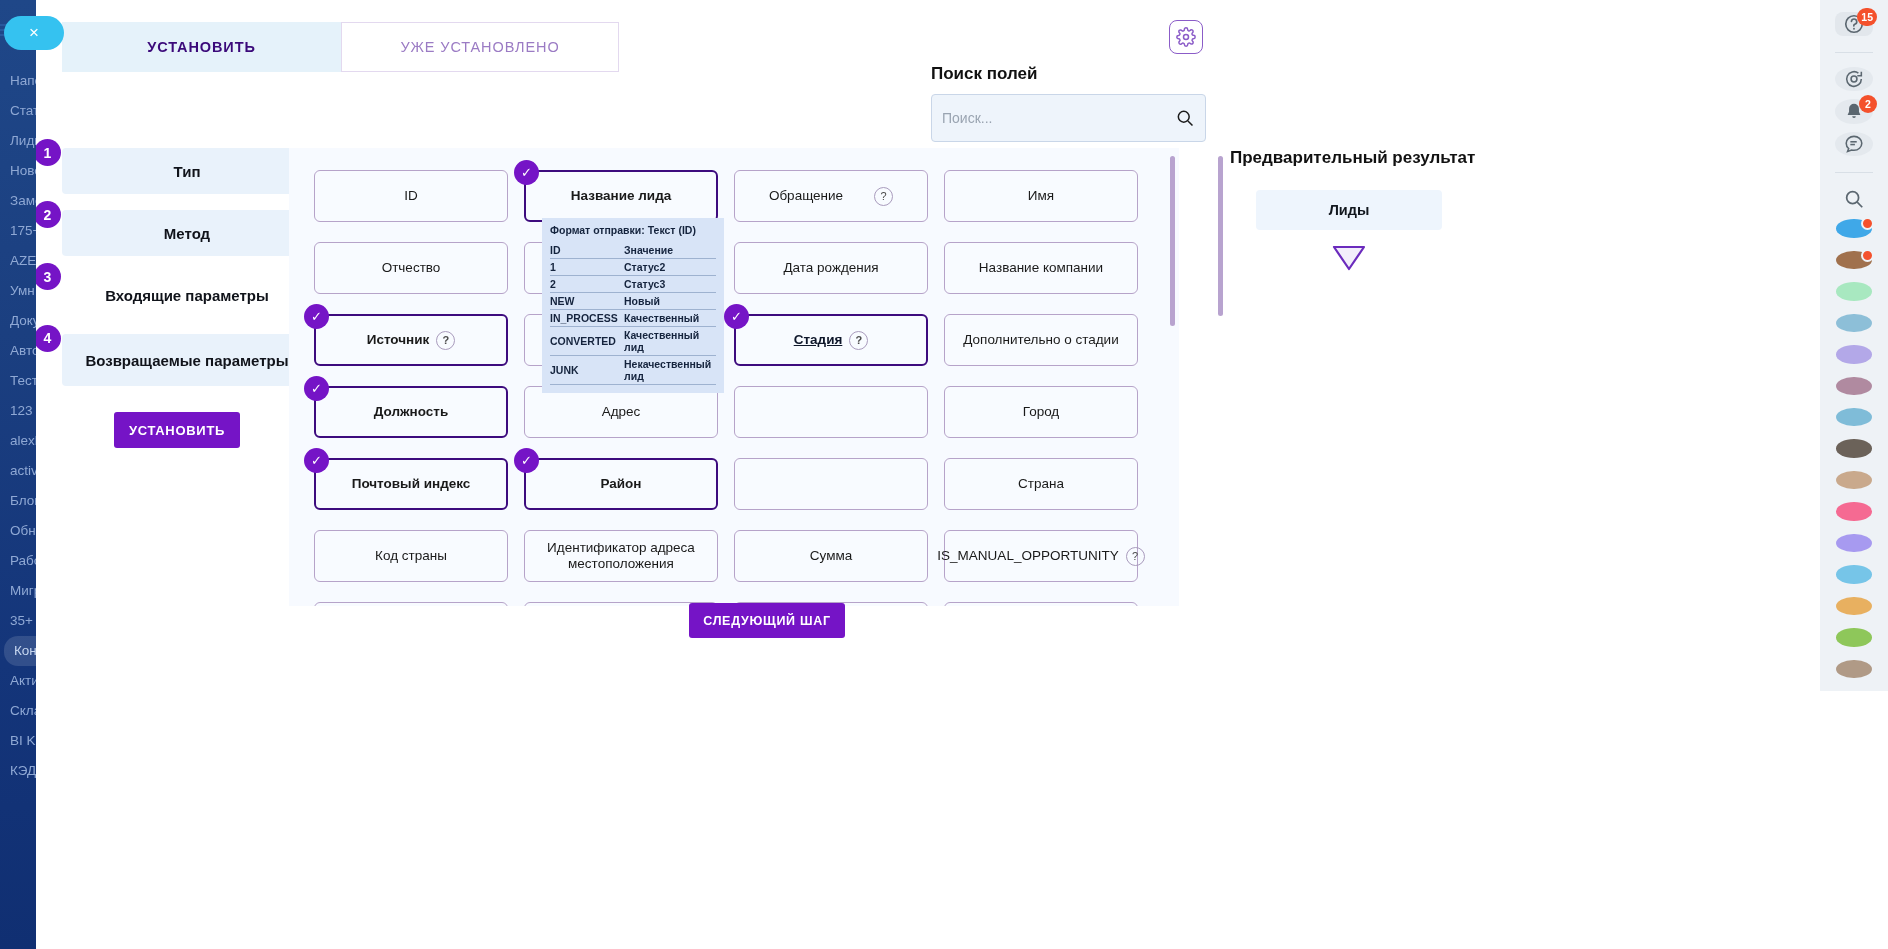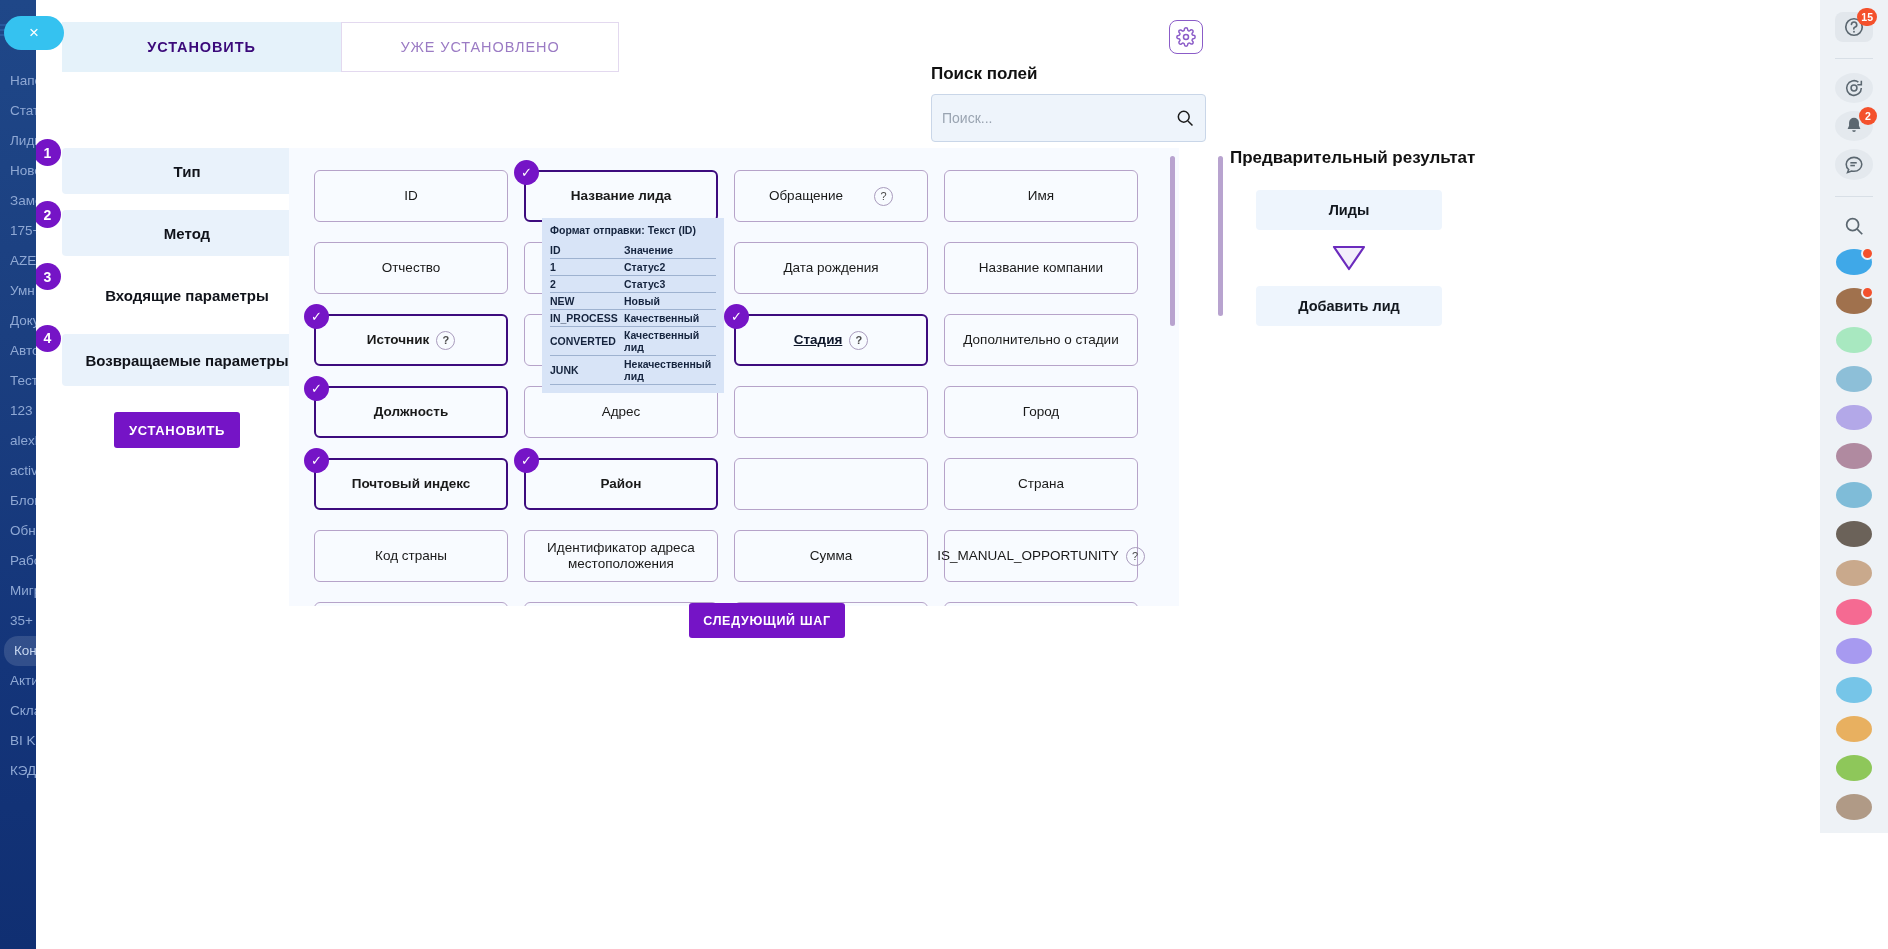--- a/index.html
+++ b/index.html
@@ -172,21 +172,21 @@
     border-radius: 4px; display: flex; align-items: center; justify-content: center;
     font-size: 14.5px; font-weight: 700; color: #13181f; cursor: pointer;
   }
   .preview-arrow {
     margin-left: 38px; width: 186px; height: 56px;
     display: flex; align-items: center; justify-content: center;
   }
 
   
   .right-rail {
-    position: absolute; right: 0; top: 0; width: 68px; height: 833px;
+    position: absolute; right: 0; top: 0; width: 68px; height: 691px;
     background: #eef2f6; z-index: 4;
     display: flex; flex-direction: column; align-items: center; padding-top: 12px;
   }
   .rr-icon {
     position: relative; width: 38px; height: 38px; border-radius: 8px;
     display: flex; align-items: center; justify-content: center;
     margin-bottom: 8px; cursor: pointer;
   }
   .rr-icon.boxed { background: #e2e7ec; }
   .rr-icon.circ { background: #e4e9ee; border-radius: 50%; }
@@ -486,21 +486,20 @@
 
     <div class="preview">
       <div class="preview-bar"></div>
       <div class="preview-title">Предварительный результат</div>
       <div class="preview-card">Лиды</div>
       <div class="preview-arrow">
         <svg width="40" height="30" viewBox="0 0 40 30">
           <polygon points="5,4 35,4 20,26" fill="#f2eefb" stroke="#6b2bbd" stroke-width="2.2" stroke-linejoin="round"></polygon>
         </svg>
       </div>
-      <div class="preview-card">Добавить лид</div>
     </div>
   </div>
 
   <div class="right-rail">
     <div class="rr-icon boxed">
       <svg width="22" height="22" viewBox="0 0 24 24" fill="none" stroke="#5b6770" stroke-width="1.8">
         <circle cx="12" cy="12" r="9"></circle>
         <path d="M9.2 9.2a2.9 2.9 0 1 1 3.6 3.1c-.7.3-1 .9-1 1.6v.3" stroke-linecap="round"></path>
         <circle cx="12" cy="17.2" r="1" fill="#5b6770" stroke="none"></circle>
       </svg>

